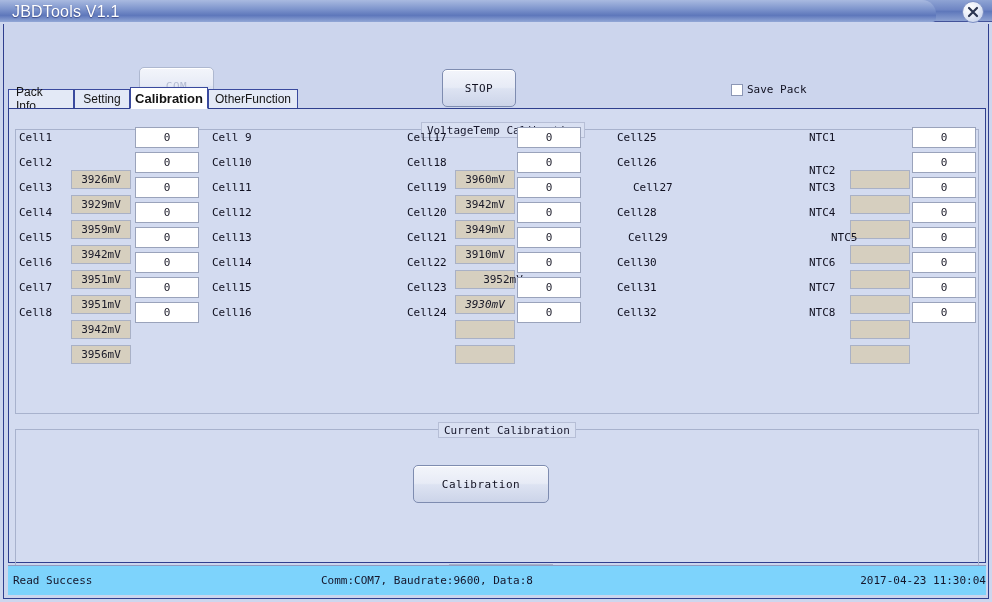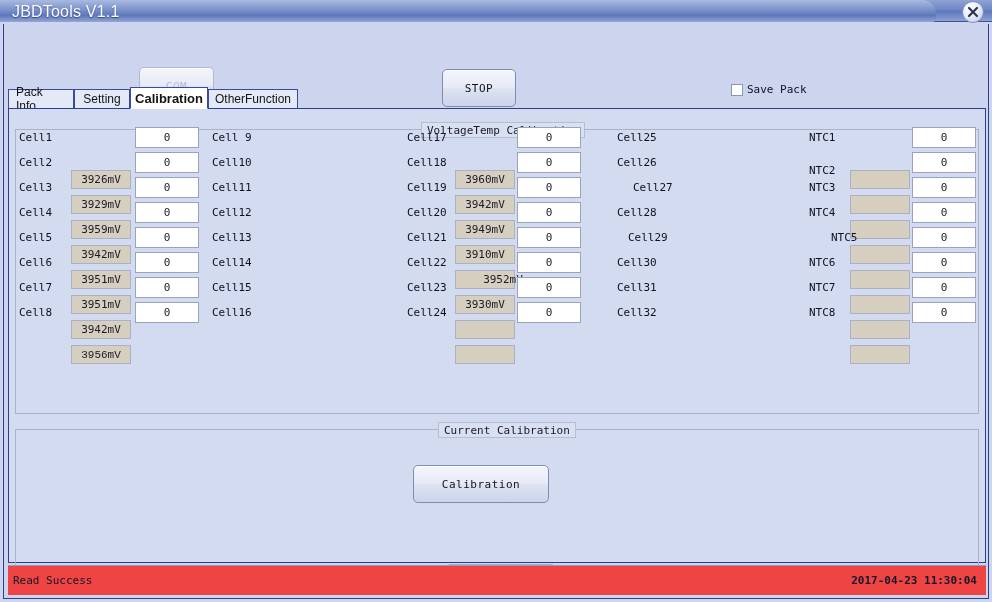--- a/index.html
+++ b/index.html
@@ -156,27 +156,27 @@
     background: #d6cfbf; border: 1px solid #a9b1c6;
     font-size: 11px; color: #1a1a28;
     display: flex; align-items: center; justify-content: center;
   }
   #cur-unit { position: absolute; left: 551px; top: 459px; font-size: 11px; color: #101020; }
 
   
   #statusbar {
     position: absolute; left: 4px; bottom: 3px;
     width: 978px; height: 30px;
-    background: #ef4444;
+    background: #7dd3fc;
     border-top: 1px solid #8f9ac0;
   }
   .status-text { position: absolute; top: 8px; font-size: 11px; color: #15152a; white-space: nowrap; }
   #status-left { left: 5px; }
   #status-mid  { left: 313px; }
-  #status-right { right: 9px; font-weight: bold; }
+  #status-right { right: 0; }
 </style>
 </head>
 <body>
 
 <div id="titlebar">
   <div id="titlebar-cap"></div>
   <div id="title-text">JBDTools V1.1</div>
   <div id="close-btn">
     <svg width="12" height="12" viewBox="0 0 12 12">
       <path d="M2 2 L10 10 M10 2 L2 10" stroke="#2b3550" stroke-width="2.2" stroke-linecap="round" fill="none"></path>
@@ -244,21 +244,21 @@
             <div class="ro" style="left: 52px;">3951mV</div>
             <div class="ed" style="left: 116px;">0</div>
           </div>
           <div class="row" style="top: 150px; position: absolute; left: 0px; width: 180px;">
             <div class="lbl">Cell7</div>
             <div class="ro" style="left: 52px;">3942mV</div>
             <div class="ed" style="left: 116px;">0</div>
           </div>
           <div class="row" style="top: 175px; position: absolute; left: 0px; width: 180px;">
             <div class="lbl">Cell8</div>
-            <div class="ro" style="left: 52px; font-family: Liberation Mono, monospace;">3956mV</div>
+            <div class="ro" style="left: 52px;">3956mV</div>
             <div class="ed" style="left: 116px;">0</div>
           </div>
         </div>
         <div class="col" style="left: 203px;">
           <div class="row" style="top: 0px; position: absolute; left: 0px; width: 180px;">
             <div class="lbl">Cell 9</div>
             <div class="ro" style="left: 243px;">3960mV</div>
             <div class="ed" style="left: 305px;">0</div>
           </div>
           <div class="row" style="top: 25px; position: absolute; left: 0px; width: 180px;">
@@ -276,21 +276,21 @@
             <div class="ro" style="left: 243px;">3910mV</div>
             <div class="ed" style="left: 305px;">0</div>
           </div>
           <div class="row" style="top: 100px; position: absolute; left: 0px; width: 180px;">
             <div class="lbl">Cell13</div>
             <div class="ro" style="left: 243px; padding-left: 36px;">3952mV</div>
             <div class="ed" style="left: 305px;">0</div>
           </div>
           <div class="row" style="top: 125px; position: absolute; left: 0px; width: 180px;">
             <div class="lbl">Cell14</div>
-            <div class="ro" style="left: 243px;">3930mV</div>
+            <div class="ro" style="left: 243px; font-style: italic;">3930mV</div>
             <div class="ed" style="left: 305px;">0</div>
           </div>
           <div class="row" style="top: 150px; position: absolute; left: 0px; width: 180px;">
             <div class="lbl">Cell15</div>
             <div class="ro" style="left: 243px;"></div>
             <div class="ed" style="left: 305px;">0</div>
           </div>
           <div class="row" style="top: 175px; position: absolute; left: 0px; width: 180px;">
             <div class="lbl">Cell16</div>
             <div class="ro" style="left: 243px;"></div>
@@ -396,16 +396,17 @@
     <div class="btn" id="cal-btn">Calibration</div>
 
     <div id="cur-label">Current</div>
     <div id="cur-val">0</div>
     <div id="cur-unit">mA</div>
 
   </div>
 
   <div id="statusbar">
     <div class="status-text" id="status-left">Read Success</div>
+    <div class="status-text" id="status-mid">Comm:COM7, Baudrate:9600, Data:8</div>
     <div class="status-text" id="status-right">2017-04-23 11:30:04</div>
   </div>
 
 </div>
 
 </body></html>

